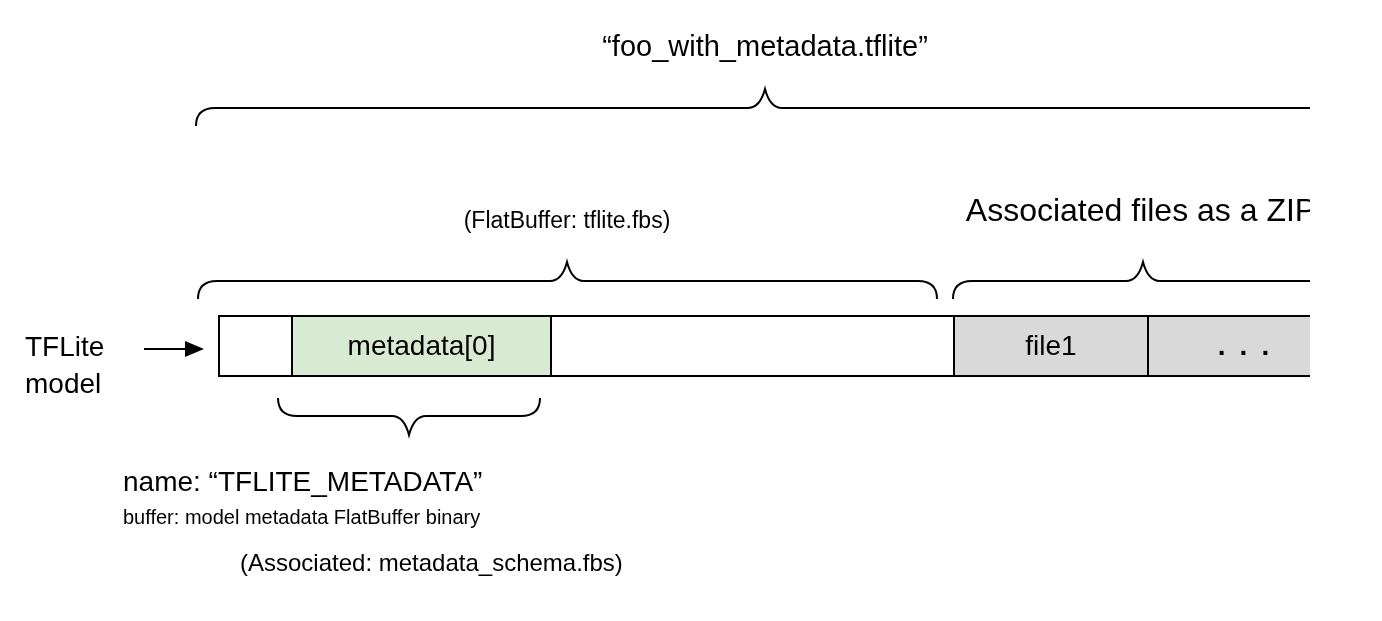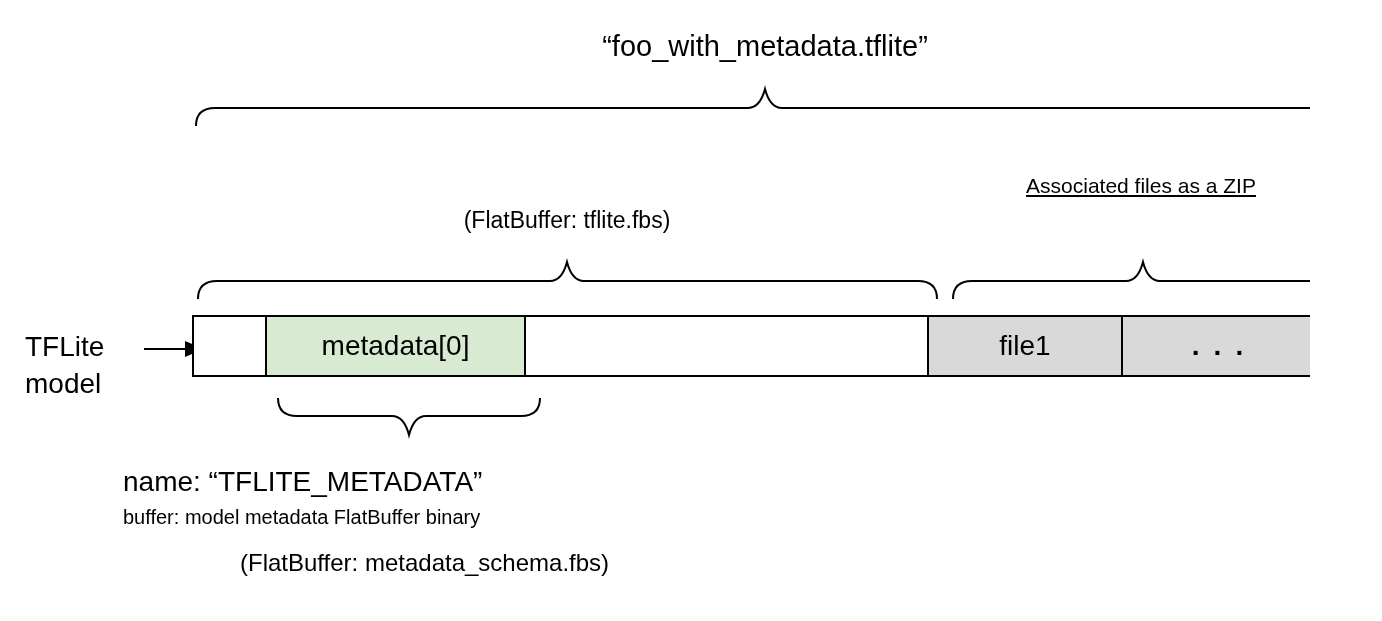--- a/index.html
+++ b/index.html
@@ -25,34 +25,33 @@
   }
   .model-file-label {
     top: 170px; left: 567px;
     font-size: 28px;
   }
   .model-file-sublabel {
     top: 207px; left: 567px;
     font-size: 23px;
   }
   .associated-label {
-    top: 174px; left: 1141px;
-    font-size: 21px;
-    text-decoration: underline;
+    top: 192px; left: 1141px;
+    font-size: 32px;
   }
 
   .tflite-label {
     top: 328px; left: 25px;
     font-size: 28px;
     line-height: 37px;
     white-space: nowrap;
   }
 
   .bar {
-    top: 315px; left: 192px;
+    top: 315px; left: 218px;
     width: 1122px; height: 62px;
     border: 2px solid #000000;
     box-sizing: border-box;
     display: flex;
     flex-direction: row;
     background: #ffffff;
   }
   .seg {
     box-sizing: border-box;
     height: 100%;
@@ -118,15 +117,15 @@
   <div class="abs bar">
     <div class="seg seg-0" style="background-color: rgb(255, 255, 255);"></div>
     <div class="seg seg-1" style="background-color: rgb(217, 234, 211);">metadata[0]</div>
     <div class="seg seg-2" style="background-color: rgb(255, 255, 255);"></div>
     <div class="seg seg-3" style="background-color: rgb(217, 217, 217);">file1</div>
     <div class="seg seg-4" style="background-color: rgb(217, 217, 217);">...</div>
   </div>
 
   <div class="abs note-line1">name: “TFLITE_METADATA”</div>
   <div class="abs note-line2">buffer: model metadata FlatBuffer binary</div>
-  <div class="abs note-line3">(FlatBuffer: metadata_schema.fbs)</div>
+  <div class="abs note-line3">(Associated: metadata_schema.fbs)</div>
 
 </div>
 
 </body></html>

